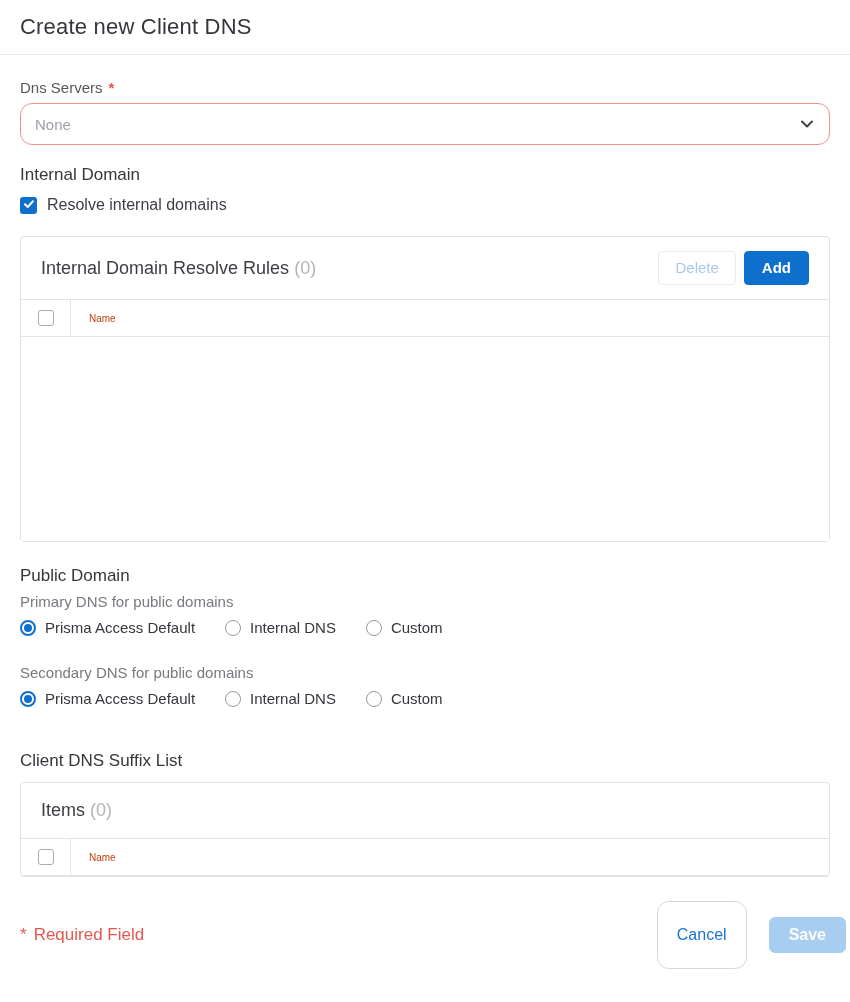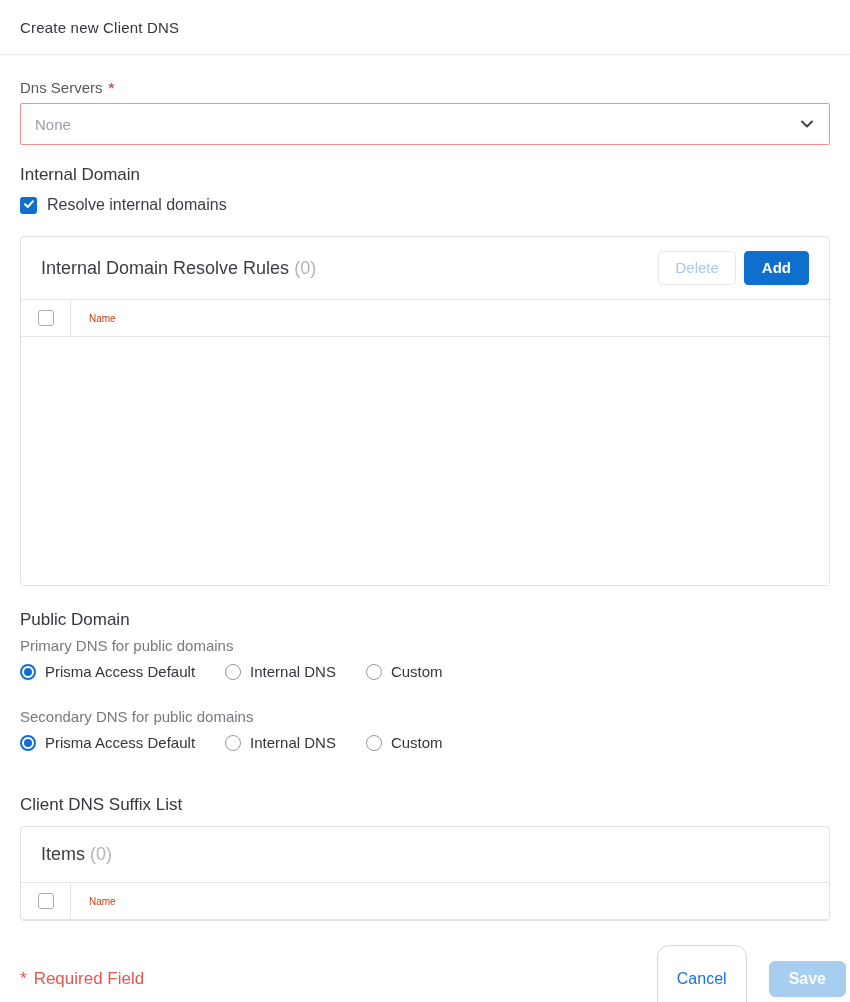--- a/index.html
+++ b/index.html
@@ -12,37 +12,37 @@
   }
   .dialog { width: 850px; height: 1002px; background: #fff; }
 
   
   .dialog-header {
     height: 55px;
     border-bottom: 1px solid #e7e8ea;
     display: flex; align-items: center;
     padding: 0 20px;
   }
-  .dialog-title { font-size: 15px; color: #33363b; letter-spacing: .2px; }
+  .dialog-title { font-size: 22px; color: #33363b; letter-spacing: .2px; }
 
   .content { padding: 0 20px; }
 
   
   .field-label {
     margin-top: 24px;
     font-size: 15px; color: #54575d;
     display: flex; align-items: baseline; gap: 6px;
   }
   .req-star { color: #e4574e; font-size: 15px; font-weight: 700; }
 
   .select-box {
     margin-top: 7px;
     height: 42px;
     border: 1px solid #ef928c;
-    border-radius: 2px;
+    border-radius: 12px;
     display: flex; align-items: center;
     padding: 0 14px;
     cursor: pointer;
     background: #fff;
   }
   .select-placeholder { flex: 1; font-size: 15px; color: #9da0a6; }
   .chevron { display: flex; align-items: center; }
 
   .helper-text {
     margin-top: 7px;
@@ -75,21 +75,21 @@
     cursor: pointer; flex: none;
   }
   .checkbox-label { font-size: 16px; color: #3b3e44; }
 
   
   .card {
     border: 1px solid #dfe1e4;
     border-radius: 4px;
     background: #fff;
   }
-  .card-rules { margin-top: 22px; height: 350px; display: flex; flex-direction: column; }
+  .card-rules { margin-top: 22px; height: 306px; display: flex; flex-direction: column; }
   .card-items { margin-top: 11px; height: 95px; overflow: hidden; }
 
   .card-header {
     display: flex; align-items: center;
     padding: 14px 20px;
     min-height: 62px;
   }
   .card-items .card-header { min-height: 55px; padding: 12px 20px; }
   .card-title { flex: 1; font-size: 18px; color: #3b3e43; }
   .card-count { color: #b2b4b8; }

